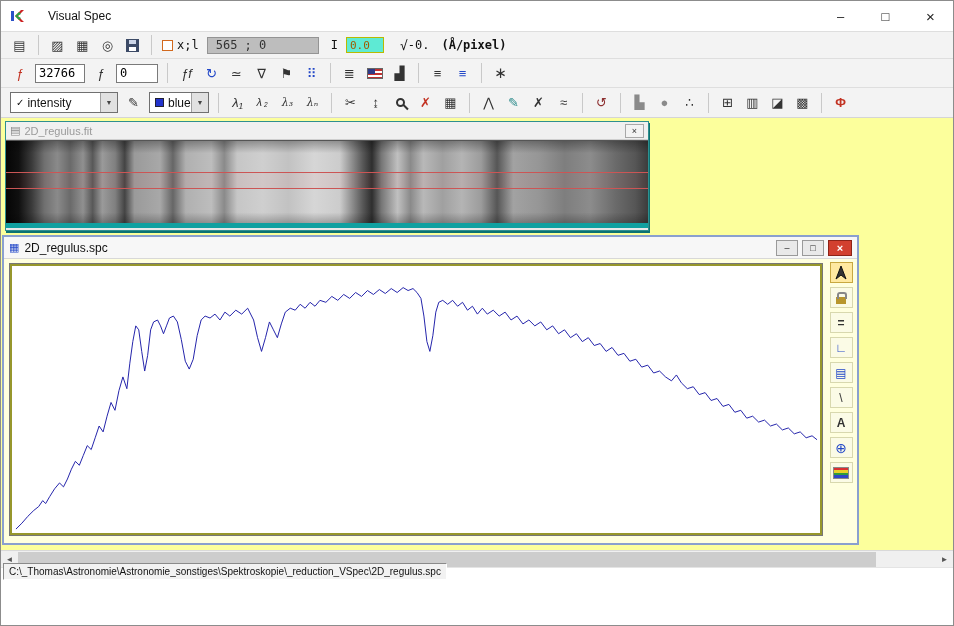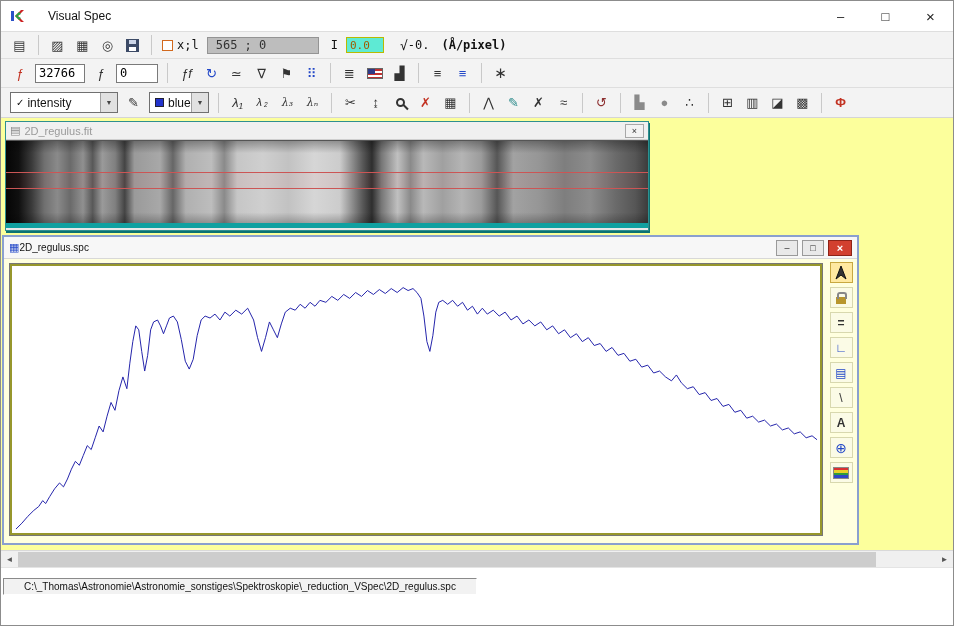--- a/index.html
+++ b/index.html
@@ -79,21 +79,21 @@
         #b8b8b8 65%,#a0a0a0 68%,#b4b4b4 71%,#9c9c9c 74%,#565656 76.5%,#a2a2a2 79%,#969696 83%,
         #7e7e7e 87%,#8c8c8c 91%,#6a6a6a 95%,#565656 98%,#3c3c3c 100%)}
   .redband{position:absolute;left:0;right:0;top:36%;height:18%;background:rgba(255,80,80,.06)}
   .redline{position:absolute;left:0;right:0;height:1px;background:#cc5555}
   .redline.a{top:36%}.redline.b{top:54%}
   .tealstrip{position:absolute;left:0;right:0;bottom:0;height:5px;background:#10a0a0}
 
   
   .spcwin{position:absolute;left:1px;top:117px;width:857px;height:310px;border:2px solid #8aa0cf;background:#ffffdf}
   .spcwin .wtitle{height:22px;background:#f7f7f7;display:flex;align-items:center;padding:0 5px;border-bottom:1px solid #d8d8d8}
-  .spcwin .wtitle .t{font-size:10px;color:#111;}
+  .spcwin .wtitle .t{font-size:12px;color:#111;margin-left:5px}
   .spcbtns{margin-left:auto;display:flex;gap:4px;align-items:center}
   .sbtn{width:22px;height:16px;background:#e9e9e9;border:1px solid #9a9a9a;display:flex;
         align-items:center;justify-content:center;font-size:9px;color:#222}
   .sbtn.close{background:#d2402f;border-color:#8d2317;color:#fff;font-size:11px;font-weight:bold;width:24px}
   .spcbody{display:flex;height:282px}
   .plotwrap{flex:1;margin:5px 3px 6px 6px;border:2px solid #97972c;box-shadow:0 0 0 1px #777;
             background:#fff;position:relative}
   .plotwrap svg{position:absolute;inset:0;width:100%;height:100%}
   .sidebar{width:32px;display:flex;flex-direction:column;align-items:center;padding-top:3px;gap:4px}
   .side-btn{width:23px;height:21px;display:flex;align-items:center;justify-content:center;
@@ -102,21 +102,21 @@
 
   
   .hscroll{position:absolute;left:0;right:0;bottom:0;height:17px;background:#f0f0f0;border-top:1px solid #d9d9d9}
   .sarrow{position:absolute;top:1px;width:17px;height:15px;display:flex;align-items:center;justify-content:center;
           font-size:8px;color:#555}
   .sarrow.left{left:0}.sarrow.right{right:0}
   .sthumb{position:absolute;top:1px;left:17px;width:858px;height:15px;background:#cdcdcd}
 
   
   .statusbar{height:32px;background:#fff;position:relative;border-top:1px solid #e4e4e4}
-  .pathbox{position:absolute;left:2px;bottom:4px;height:17px;display:flex;align-items:center;padding:0 20px;
+  .pathbox{position:absolute;left:2px;bottom:19px;height:17px;display:flex;align-items:center;padding:0 5px;
            background:#f2f2f2;border:1px solid;border-color:#8a8a8a #ffffff #ffffff #8a8a8a;
            font-size:10px;color:#111;white-space:nowrap}
 </style>
 </head>
 <body>
 
 <div class="app">
 
   <div class="titlebar">
     <svg width="16" height="16">

